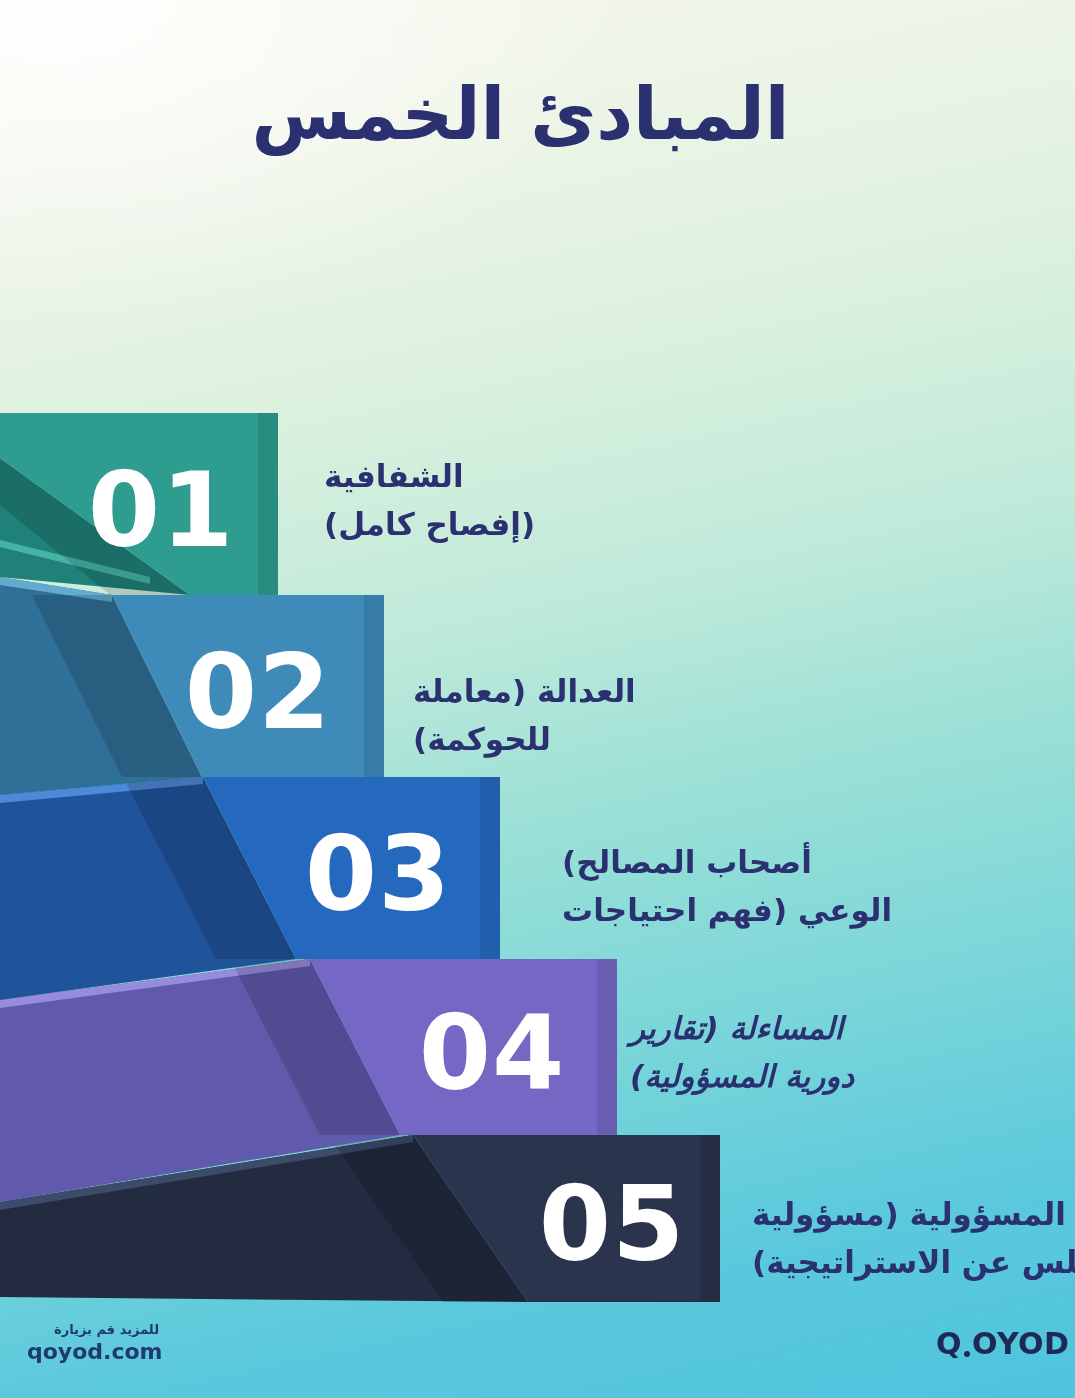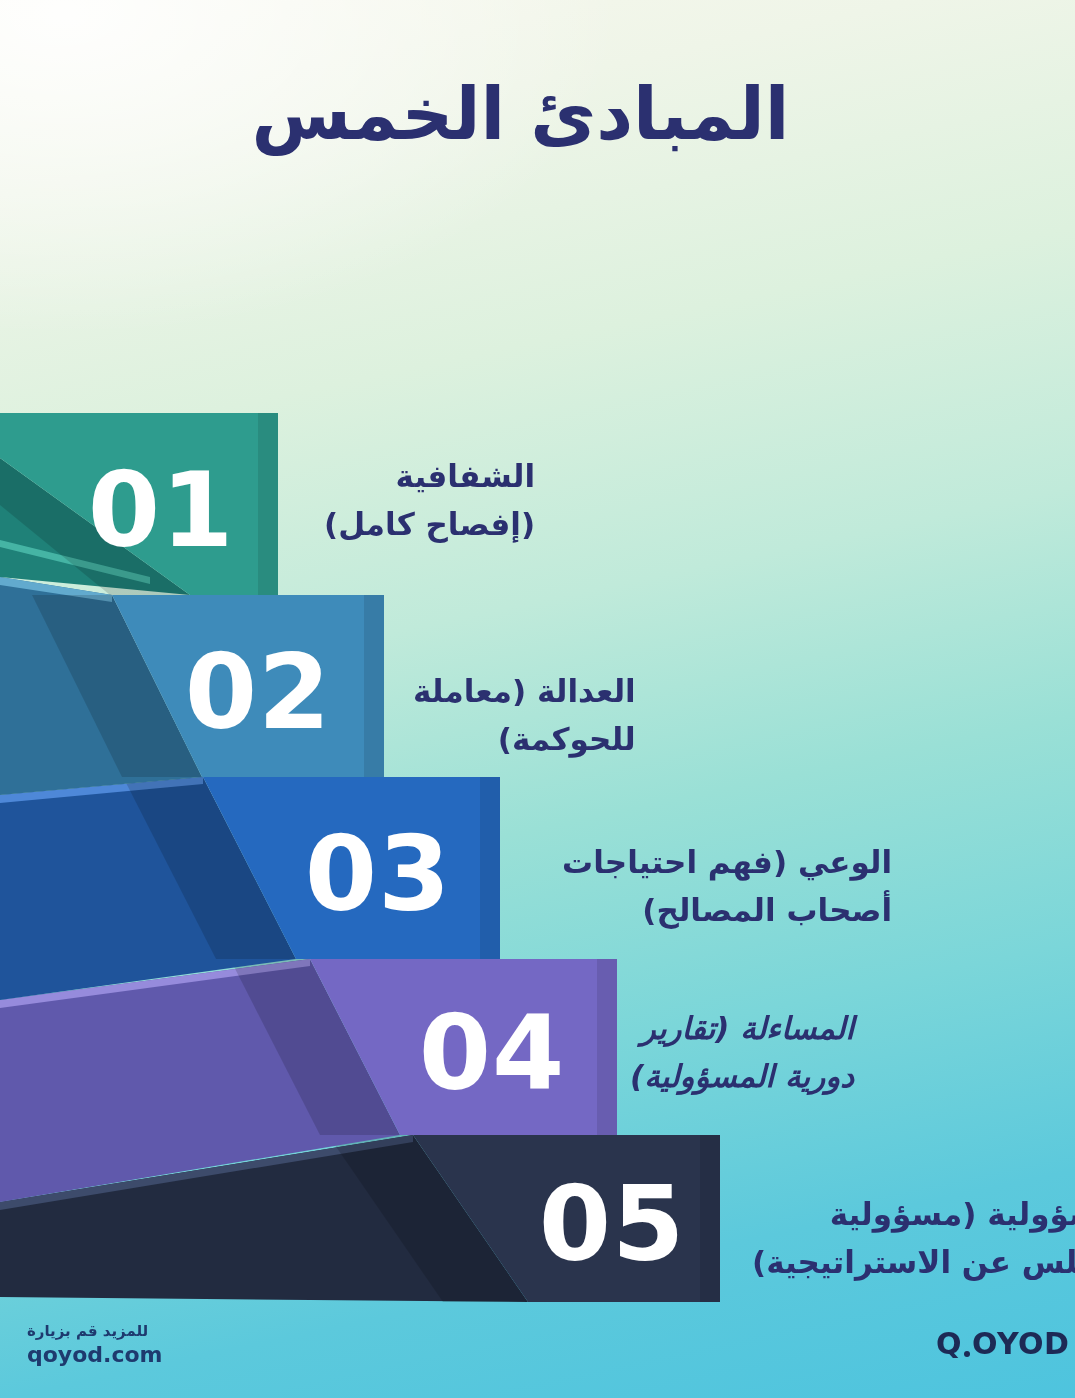--- a/index.html
+++ b/index.html
@@ -19,40 +19,40 @@
 
   .title-line {
     position:absolute; left:0; width:1041px; text-align:center;
     direction:rtl; font-weight:800; font-size:72px; letter-spacing:0;
     color:#2B3070;
   }
   .title-1 { top:72px; }
   .title-2 { top:202px; }
 
   .step-label {
-    position:absolute; direction:rtl; text-align:right;
+    position:absolute; direction:rtl; text-align:left;
     font-size:31px; font-weight:700; line-height:48px;
     color:#2B3070; white-space:nowrap;
   }
   .lbl-1 { left:324px; top:452px; }
   .lbl-2 { left:413px; top:667px; }
   .lbl-3 { left:562px; top:838px; }
   .lbl-4 { left:630px; top:1004px;font-style:italic; }
   .lbl-5 { left:752px; top:1190px; }
 
   .num-text {
     font-family:"DejaVu Sans", sans-serif;
     font-weight:700; font-size:104px; letter-spacing:1px;
   }
 
   .footer-visit {
     position:absolute; left:27px; top:1322px; direction:rtl; text-align:left;
     color:#1E3A6E;
   }
-  .footer-visit .line1 { font-size:15px; font-weight:600; }
+  .footer-visit .line1 { font-size:13px; font-weight:600;margin-left:27px; }
   .footer-visit .line2 { font-size:22px; font-weight:700; direction:ltr; margin-top:2px; }
 
   .logo {
     position:absolute; left:936px; top:1326px;
     display:flex; align-items:flex-end;
     font-size:30px; font-weight:800; letter-spacing:.5px; color:#1D2A55;
   }
   .logo-dot {
     display:inline-block; width:6px; height:6px; border-radius:50%;
     background:#1D2A55; margin:0 2px 4px 2px;
@@ -115,22 +115,22 @@
 
   <div class="step-label lbl-1">
     <div>الشفافية</div>
     <div>(إفصاح كامل)</div>
   </div>
   <div class="step-label lbl-2">
     <div>العدالة (معاملة</div>
     <div>للحوكمة)</div>
   </div>
   <div class="step-label lbl-3">
+    <div>أصحاب المصالح)</div>
     <div>الوعي (فهم احتياجات</div>
-    <div>أصحاب المصالح)</div>
   </div>
   <div class="step-label lbl-4">
     <div>المساءلة (تقارير</div>
     <div>دورية المسؤولية)</div>
   </div>
   <div class="step-label lbl-5">
     <div>المسؤولية (مسؤولية</div>
     <div>المجلس عن الاستراتيجية)</div>
   </div>
 

